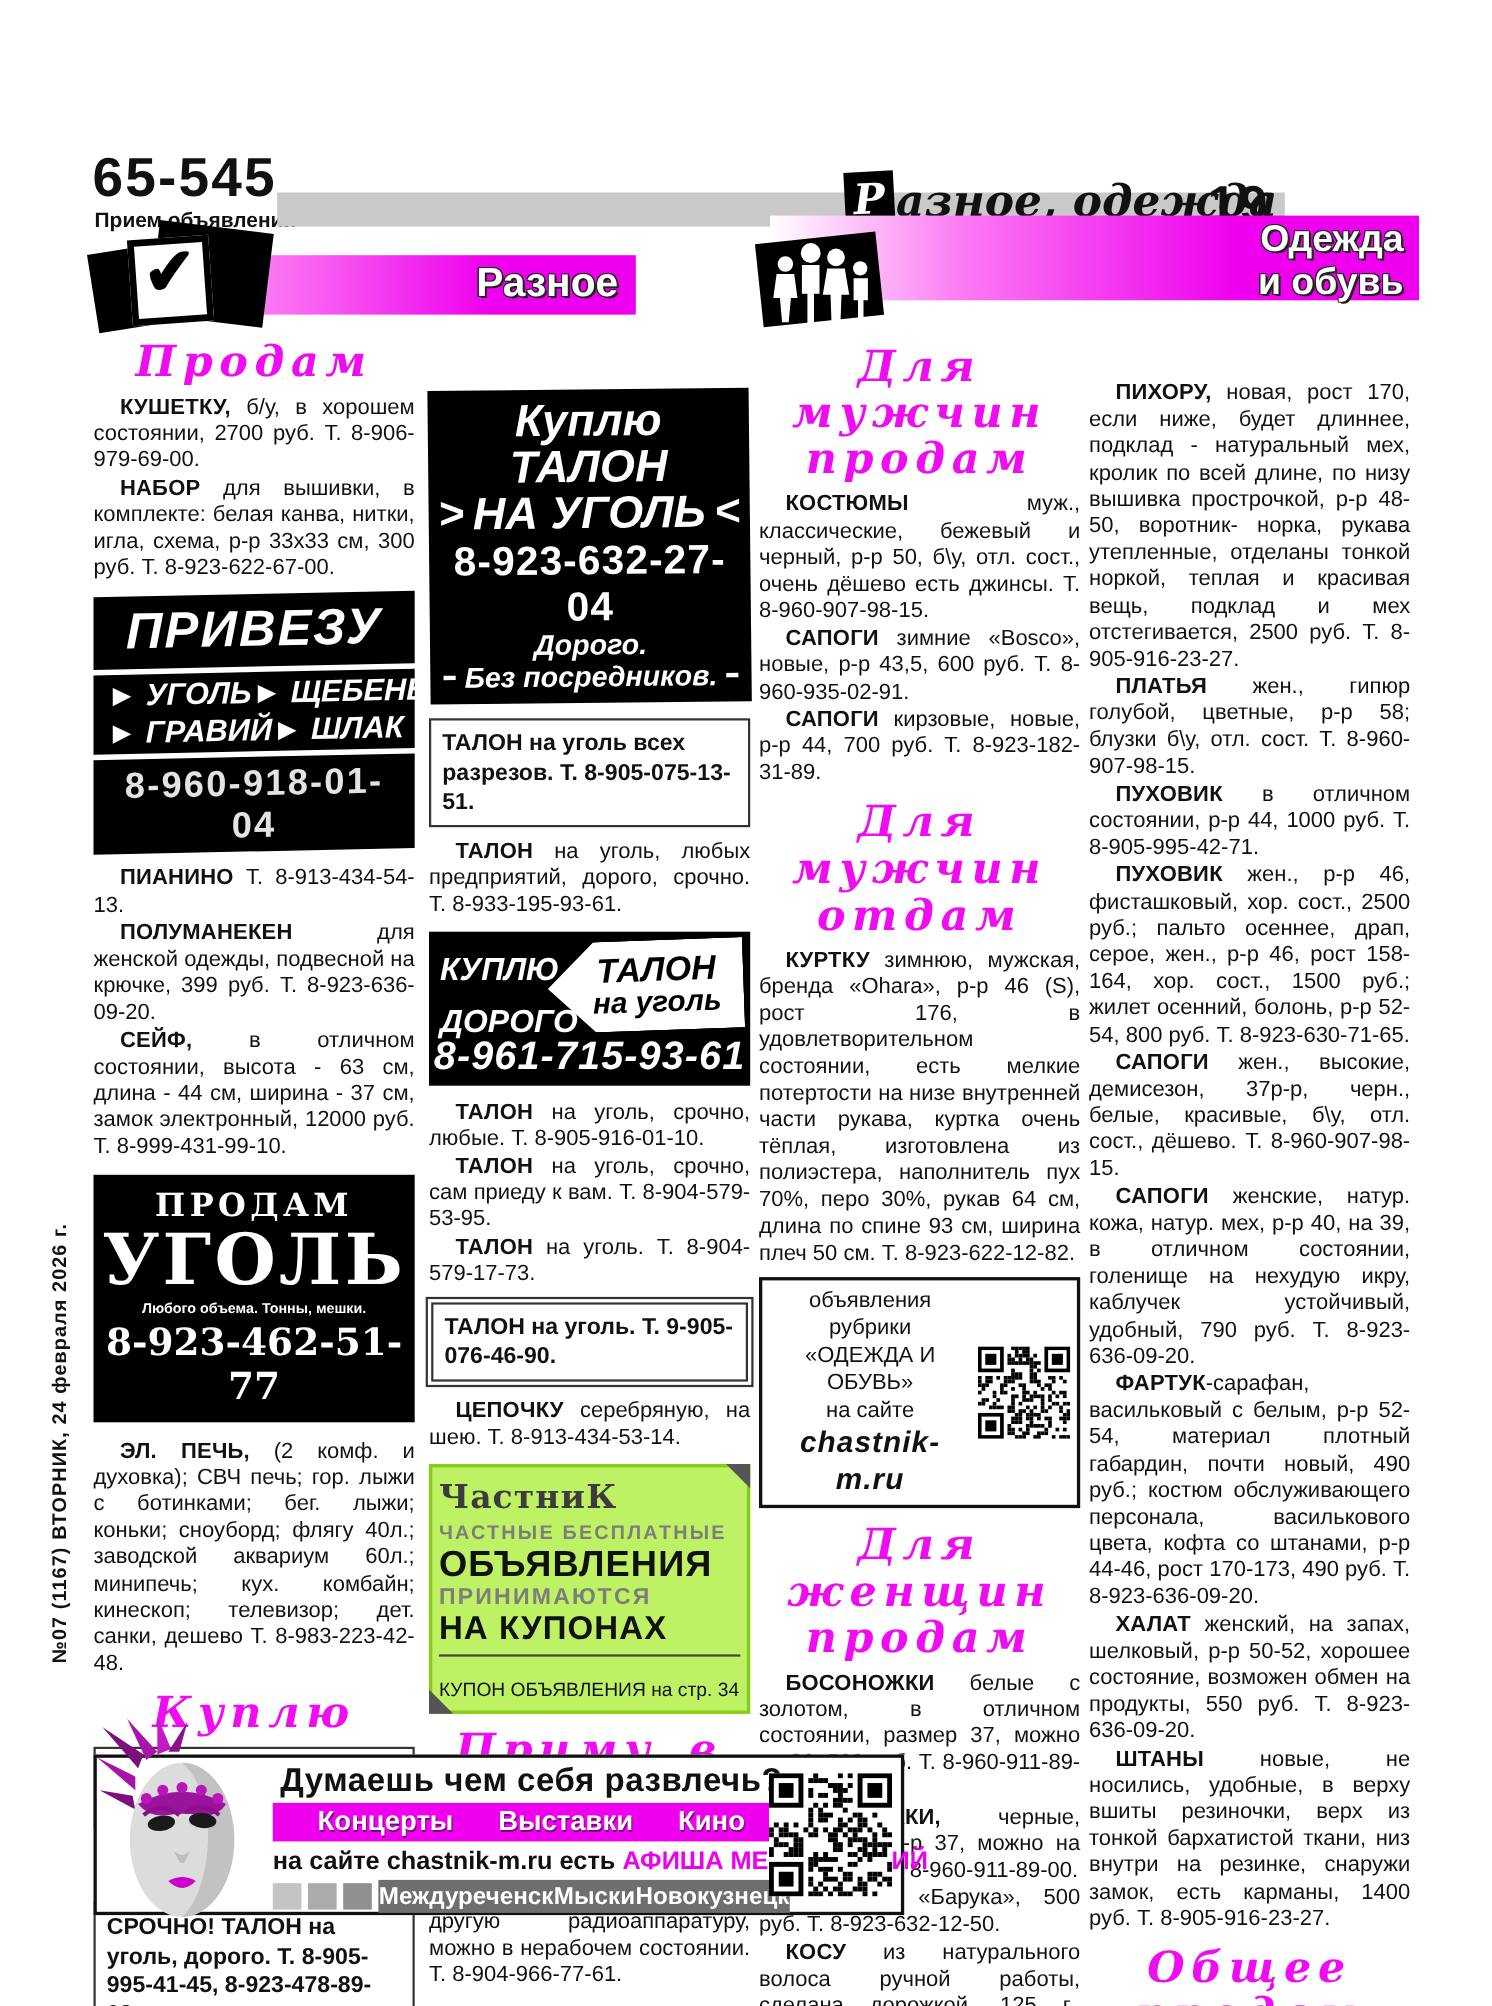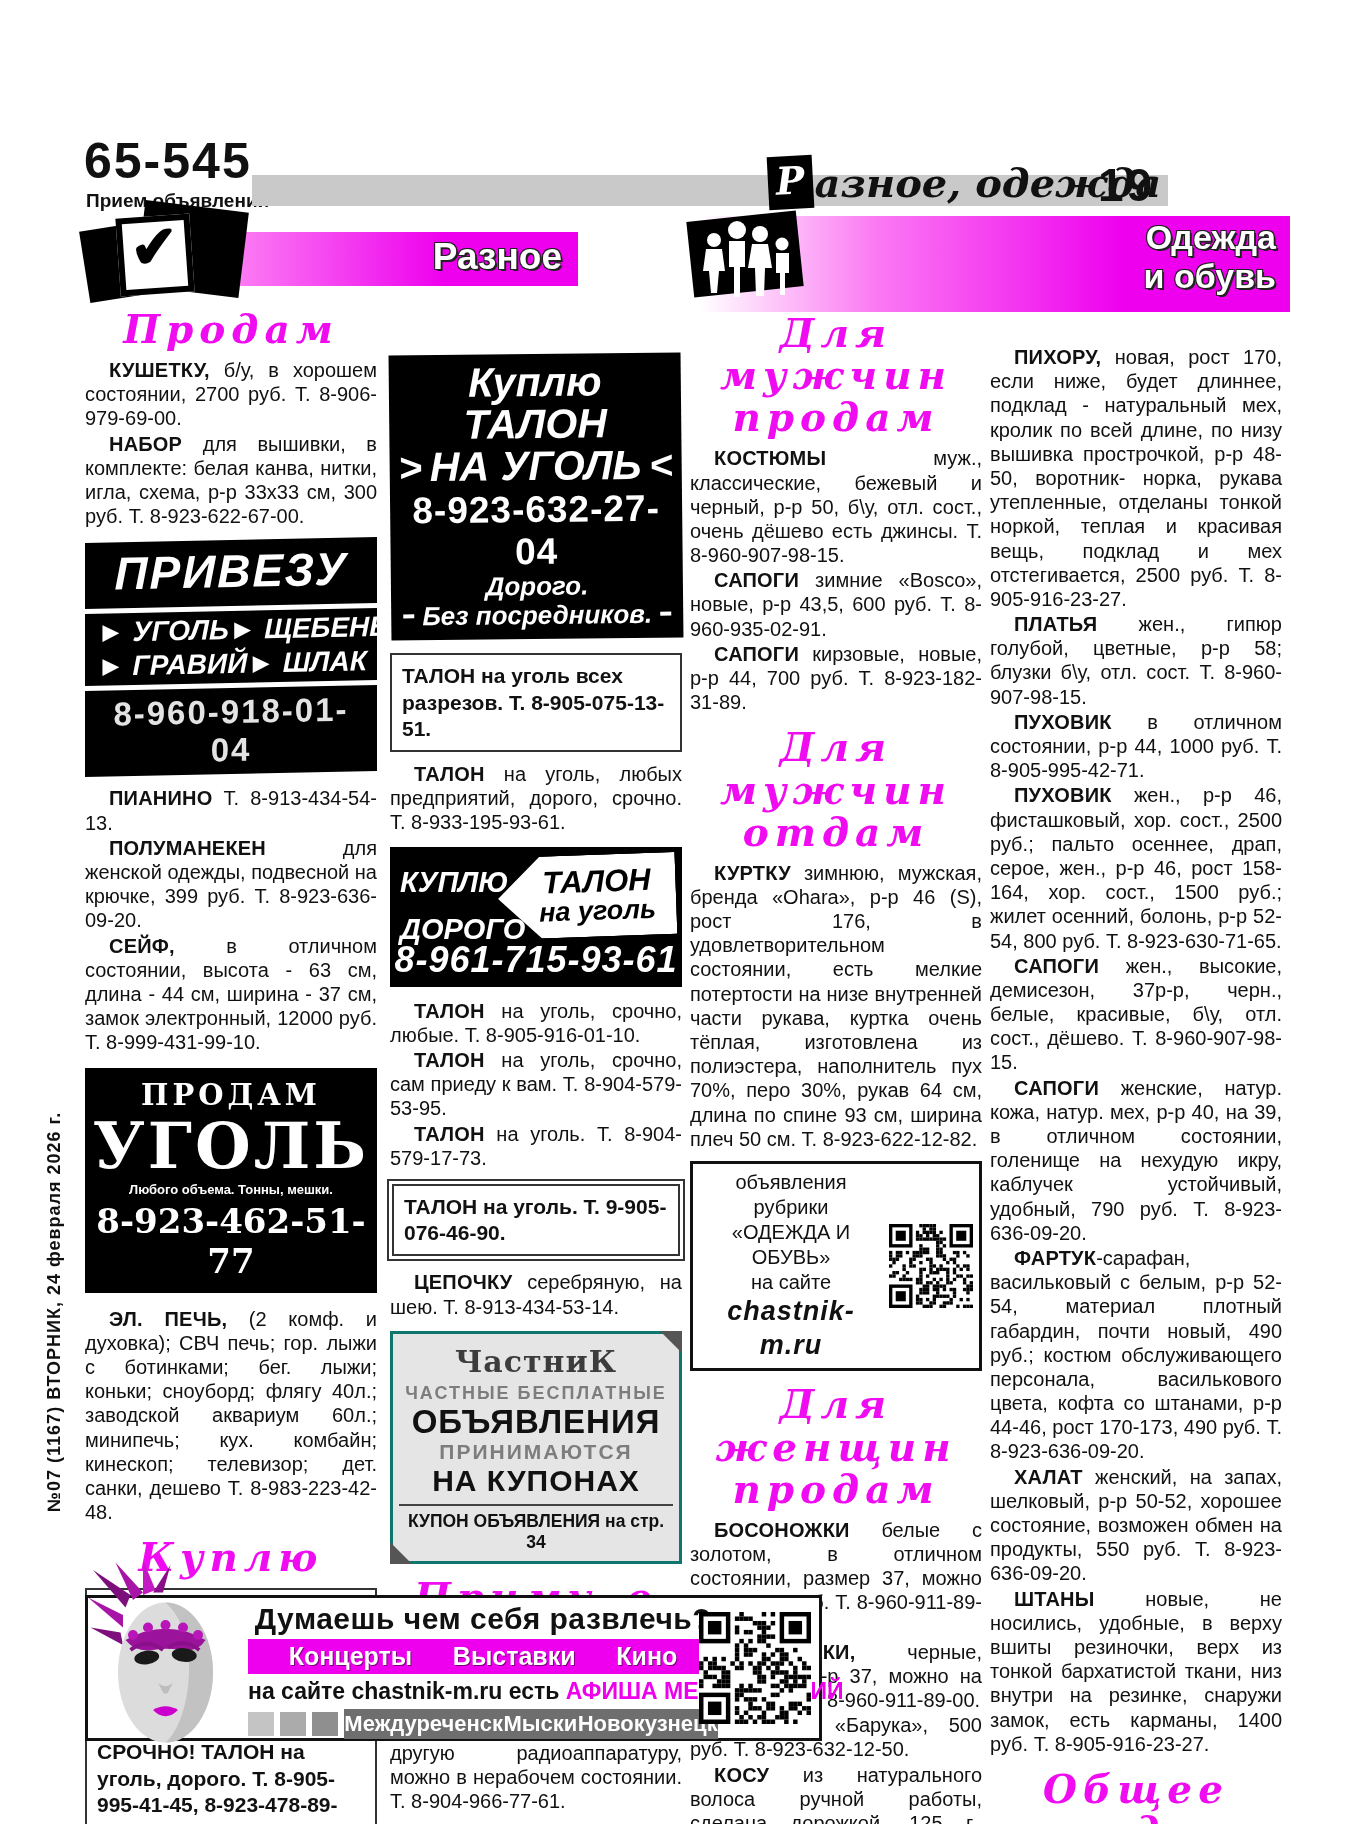--- a/index.html
+++ b/index.html
@@ -12,21 +12,21 @@
   .topic{position:absolute;left:768px;top:112px;font-family:"DejaVu Serif",serif;
          font-style:italic;font-weight:bold;font-size:40px;display:flex;align-items:center;}
   .topic-initial{display:inline-block;background:#000;color:#fff;padding:2px 8px 6px;transform:rotate(-3deg);
                  margin-right:2px;font-size:38px;}
   .pagenum{position:absolute;left:1098px;top:114px;font-weight:900;font-size:46px;letter-spacing:3px;}
   
   .band{position:absolute;background:linear-gradient(90deg,#ffffff 0%,#fb79f3 30%,#ee00ee 72%);}
   .band-left{left:100px;top:188px;width:478px;height:54px;}
   .band-left .band-label{position:absolute;right:16px;top:4px;font-weight:900;font-size:37px;color:#fff;
       text-shadow:2px 2px 0 #222,-1px -1px 0 #222,1px -1px 0 #222,-1px 1px 0 #222;}
-  .band-right{left:700px;top:172px;width:590px;height:96px;}
+  .band-right{left:700px;top:152px;width:590px;height:77px;}
   .band-right .band-label{position:absolute;right:14px;top:2px;text-align:right;font-weight:900;font-size:34px;
       line-height:1.15;color:#fff;
       text-shadow:2px 2px 0 #222,-1px -1px 0 #222,1px -1px 0 #222,-1px 1px 0 #222;}
   
   .cb-wrap{position:absolute;left:84px;top:160px;width:160px;height:100px;}
   .cb-r1{position:absolute;left:0;top:18px;width:120px;height:72px;background:#000;transform:rotate(-9deg);}
   .cb-r2{position:absolute;left:56px;top:2px;width:104px;height:86px;background:#000;transform:rotate(7deg);}
   .cb-box{position:absolute;left:34px;top:12px;width:62px;height:66px;background:#fff;border:6px solid #000;
           transform:rotate(-4deg);display:flex;align-items:center;justify-content:center;}
   .cb-check{font-size:58px;font-weight:900;color:#000;margin-top:-16px;}
@@ -75,27 +75,27 @@
   .arrowad{position:relative;background:#000;color:#fff;height:140px;margin:12px 0;}
   .arrowad .lf{position:absolute;left:10px;top:12px;font-style:italic;font-weight:900;font-size:29px;line-height:1.65;}
   .arrowad .shape{position:absolute;right:6px;top:8px;width:178px;height:82px;background:#fff;color:#000;
       clip-path:polygon(24% 0,100% 0,100% 100%,24% 100%,0 50%);transform:rotate(-2deg);
       display:flex;flex-direction:column;align-items:center;justify-content:center;padding-left:20px;box-sizing:border-box;}
   .arrowad .shape .r1{font-style:italic;font-weight:900;font-size:31px;line-height:1;}
   .arrowad .shape .r2{font-style:italic;font-weight:900;font-size:27px;line-height:1.1;}
   .arrowad .ph{position:absolute;bottom:6px;left:0;width:100%;text-align:center;font-style:italic;
       font-weight:900;font-size:36px;letter-spacing:1px;}
   
-  .coupon{position:relative;background:#e5e5e5;border:3px solid #0f766e;text-align:center;margin:12px 0;padding:10px 6px 8px;}
+  .coupon{position:relative;background:#bef264;border:3px solid #84cc16;margin:12px 0;padding:10px 6px 8px;}
   .coupon .logo{font-family:"DejaVu Serif",serif;font-weight:bold;font-size:30px;color:#3c3c3c;letter-spacing:1px;}
   .coupon .c1{font-weight:900;font-size:18px;color:#7d7d7d;letter-spacing:2px;margin-top:4px;}
   .coupon .c2{font-weight:900;font-size:33px;letter-spacing:1px;line-height:1.1;}
   .coupon .c3{font-weight:900;font-size:21px;color:#7d7d7d;letter-spacing:2px;}
   .coupon .c4{font-weight:900;font-size:30px;letter-spacing:1px;}
-  .coupon .cf{font-weight:700;font-size:17.5px;border-top:2px solid #444;margin-top:6px;padding-top:5px;}
+  .coupon .cf{font-weight:400;font-size:17.5px;border-top:2px solid #444;margin-top:6px;padding-top:20px;}
   .coupon .tri{position:absolute;width:0;height:0;border-style:solid;}
   .coupon .tri-tr{top:-3px;right:-3px;border-width:0 22px 22px 0;border-color:transparent #555 transparent transparent;}
   .coupon .tri-bl{bottom:-3px;left:-3px;border-width:22px 0 0 22px;border-color:transparent transparent transparent #555;}
   
   .sitebox{border:3px solid #111;display:flex;align-items:center;gap:6px;padding:6px;margin:10px 0;}
   .sitebox .txt{flex:1;text-align:center;font-size:20px;line-height:1.25;}
   .sitebox .url{font-style:italic;font-weight:900;font-size:27px;letter-spacing:1px;}
   .qr{display:block;}
   
   .banner{position:absolute;left:85px;top:1551px;width:737px;height:146px;border:3px solid #111;background:#fff;box-sizing:border-box;}

